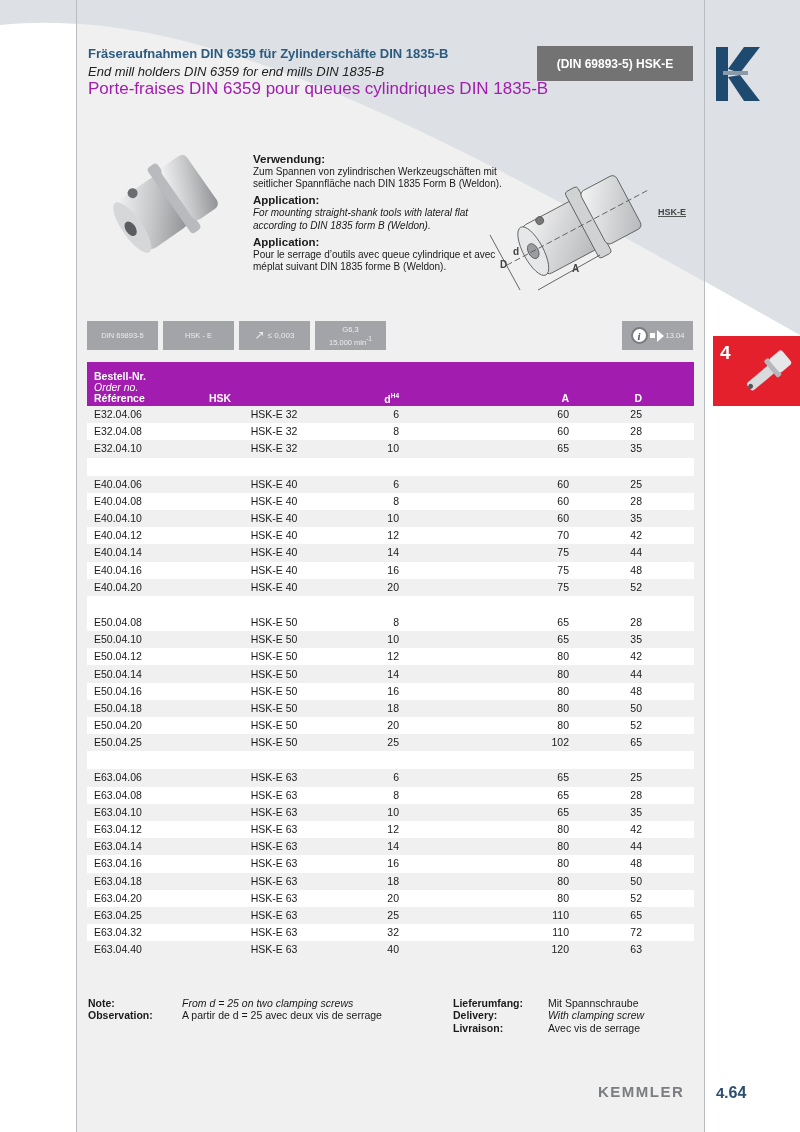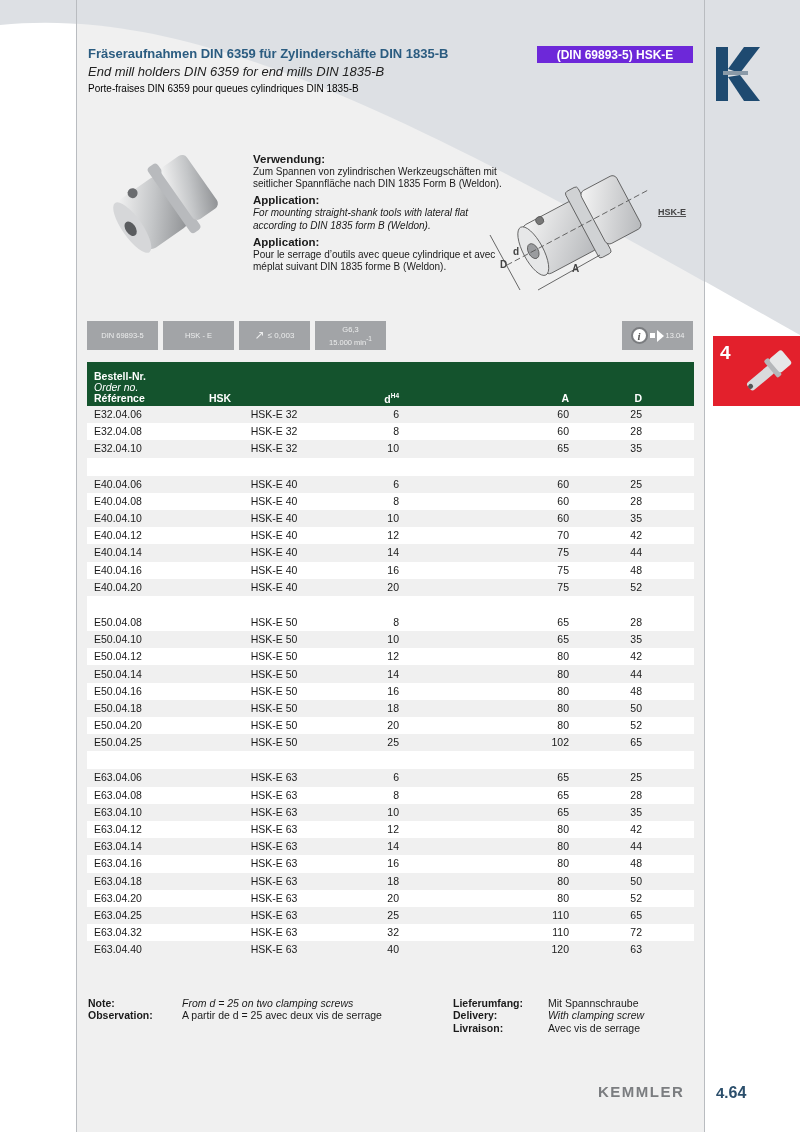--- a/index.html
+++ b/index.html
@@ -22,25 +22,25 @@
     background: #f0f0f0;
     border-left: 1px solid #b9bcc0;
     border-right: 1px solid #b9bcc0;
   }
   .panel-top {
     position: absolute; left: 0; top: 0; width: 100%; height: 420px;
   }
   .title-block { position: absolute; left: 88px; top: 44px; width: 440px; }
   .title-de { font-size: 13px; font-weight: bold; color: #2b5c80; line-height: 19px; white-space: nowrap; }
   .title-en { font-size: 13px; font-style: italic; color: #222; line-height: 17px; white-space: nowrap; }
-  .title-fr { font-size: 10px; color: #000000; line-height: 17px; white-space: nowrap; }
+  .title-fr { font-size: 17px; color: #a21caf; line-height: 17px; white-space: nowrap; }
 
   .std-badge {
-    position: absolute; left: 537px; top: 46px; width: 156px; height: 17px;
-    background: #6d28d9; color: #fff; font-size: 12px; font-weight: bold;
+    position: absolute; left: 537px; top: 46px; width: 156px; height: 35px;
+    background: #737373; color: #fff; font-size: 12px; font-weight: bold;
     display: flex; align-items: center; justify-content: center;
   }
   .logo { position: absolute; left: 716px; top: 47px; width: 46px; height: 54px; }
 
   .photo { position: absolute; left: 88px; top: 150px; width: 140px; height: 125px; }
   .desc { position: absolute; left: 253px; top: 152px; width: 250px; font-size: 10px; line-height: 12.2px; color: #1a1a1a; }
   .desc .h { font-size: 11.5px; font-weight: bold; line-height: 14px; }
   .desc .it { font-style: italic; }
   .desc .gap { height: 3px; }
   .drawing { position: absolute; left: 480px; top: 150px; width: 220px; height: 160px; }
@@ -63,21 +63,21 @@
 
   .chapter-tab {
     position: absolute; left: 713px; top: 336px; width: 87px; height: 70px; background: #e3202c;
   }
   .chapter-num { position: absolute; left: 7px; top: 6px; color: #fff; font-size: 19px; font-weight: bold; }
 
   table.data {
     position: absolute; left: 87px; top: 362px; width: 607px; border-collapse: collapse;
     font-size: 10.5px;
   }
-  table.data thead tr { background: #14532d; color: #fff; }
+  table.data thead tr { background: #a21caf; color: #fff; }
   table.data th { font-weight: bold; font-size: 10.5px; vertical-align: bottom; padding: 0 0 2px 0; height: 44px; }
   table.data th .hl { display: block; line-height: 11px; }
   table.data th .hl.it { font-style: italic; font-weight: normal; }
   table.data td { height: 17.2px; padding: 0; line-height: 17px; }
   table.data tbody tr.odd { background: #f0f0f0; }
   table.data tbody tr.even { background: #ffffff; }
   table.data tbody tr.spacer { background: #ffffff; }
   table.data tbody tr.spacer td { height: 18px; }
   .c1 { width: 122px; padding-left: 7px !important; text-align: left; }
   .c2 { width: 130px; text-align: center; }

